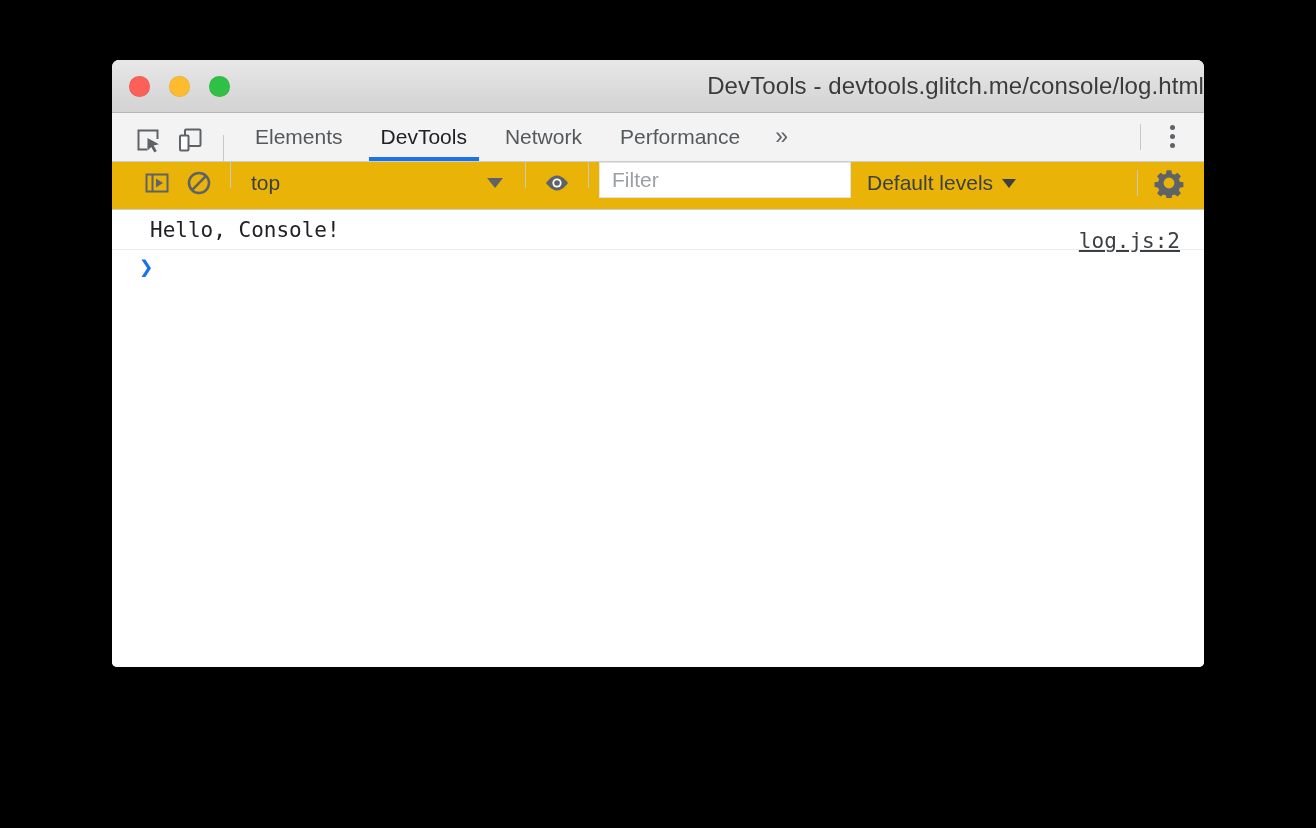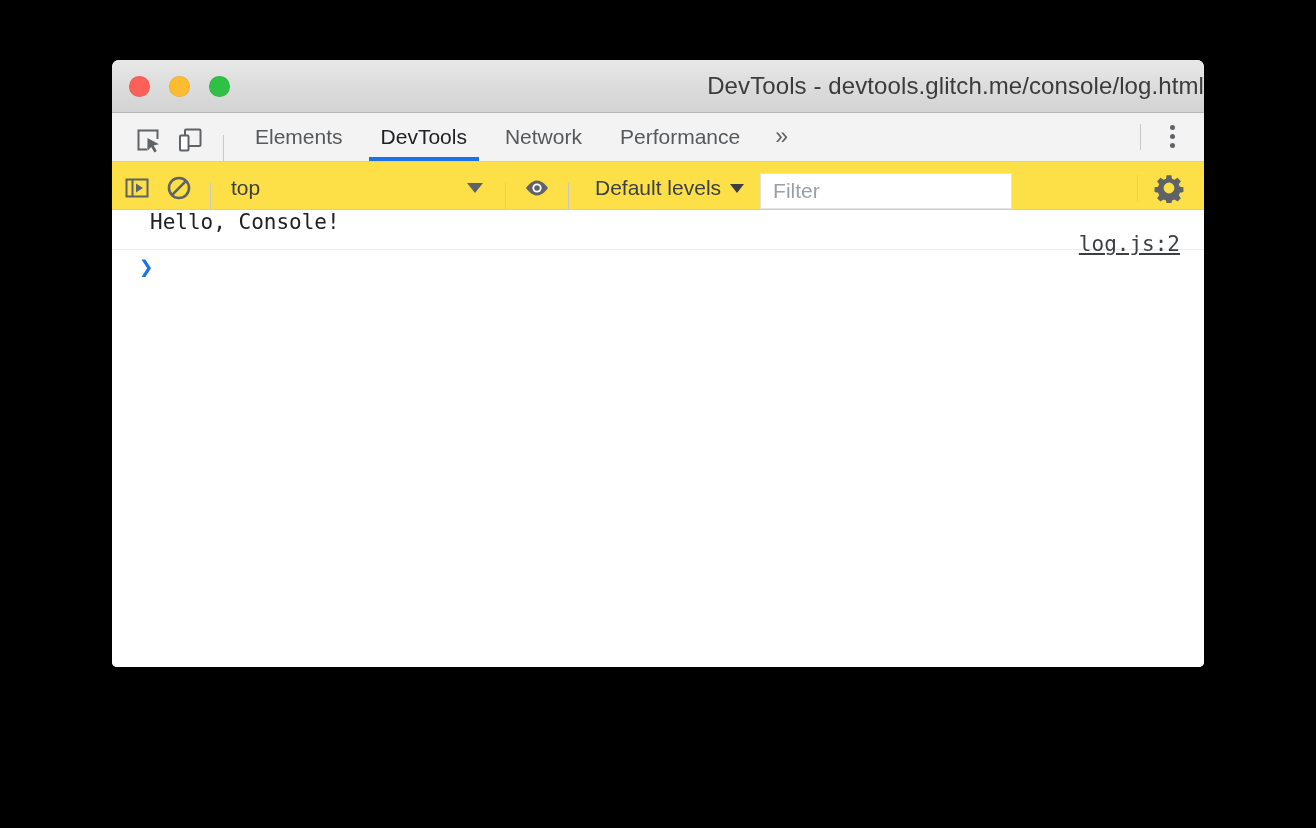--- a/index.html
+++ b/index.html
@@ -144,25 +144,25 @@
     height: 5px;
     border-radius: 50%;
     background: #5f6368;
     display: block;
   }
 
   
   #console-toolbar {
     position: relative;
     height: 48px;
-    background: #fde047;
+    background: #eab308;
     border-bottom: 1px solid #cdcdcd;
     display: flex;
-    align-items: flex-end;
-    padding-left: 4px;
+    align-items: flex-start;
+    padding-left: 24px;
     box-sizing: border-box;
   }
   .ct-icon-btn {
     width: 42px;
     height: 42px;
     display: flex;
     align-items: center;
     justify-content: center;
     cursor: default;
   }
@@ -229,20 +229,21 @@
 
   
   #console-body {
     background: #ffffff;
     height: 458px;
     position: relative;
   }
   .console-message {
     position: relative;
     display: flex;
+    align-items: center;
     height: 40px;
     border-bottom: 1px solid #ededed;
     padding-left: 38px;
     padding-right: 24px;
     box-sizing: border-box;
   }
   .msg-text {
     font-family: "DejaVu Sans Mono", monospace;
     font-size: 21px;
     color: #202124;
@@ -366,27 +367,27 @@
     <div class="ct-icon-btn">
       <svg width="28" height="28" viewBox="0 0 28 28">
         <path d="M14 6.5 C20 6.5 25 14 25 14 C25 14 20 21.5 14 21.5 C8 21.5 3 14 3 14 C3 14 8 6.5 14 6.5 Z" fill="#5f6368"></path>
         <circle cx="14" cy="14" r="4.6" fill="#ffffff"></circle>
         <circle cx="14" cy="14" r="2.8" fill="#5f6368"></circle>
       </svg>
     </div>
 
     <div class="ct-sep"></div>
 
+    <div id="filter-input">
+      <span>Filter</span>
+    </div>
+
     <div id="levels-dropdown">
       <span id="levels-label">Default levels</span>
       <span class="caret-sm"></span>
-    </div>
-
-    <div id="filter-input">
-      <span>Filter</span>
     </div>
 
     <div class="toolbar-right">
       <div class="ct-sep"></div>
       <div class="ct-icon-btn">
         <svg width="30" height="30" viewBox="0 0 30 30">
           <path d="M15 9.6 a5.4 5.4 0 1 0 0 10.8 a5.4 5.4 0 1 0 0 -10.8 Z
                    M12.6 2.2 h4.8 l0.6 3.6 a10 10 0 0 1 2.5 1.05 l3.0 -2.1 l3.4 3.4 l-2.1 3.0
                    a10 10 0 0 1 1.05 2.5 l3.6 0.6 v4.8 l-3.6 0.6 a10 10 0 0 1 -1.05 2.5 l2.1 3.0
                    l-3.4 3.4 l-3.0 -2.1 a10 10 0 0 1 -2.5 1.05 l-0.6 3.6 h-4.8 l-0.6 -3.6

